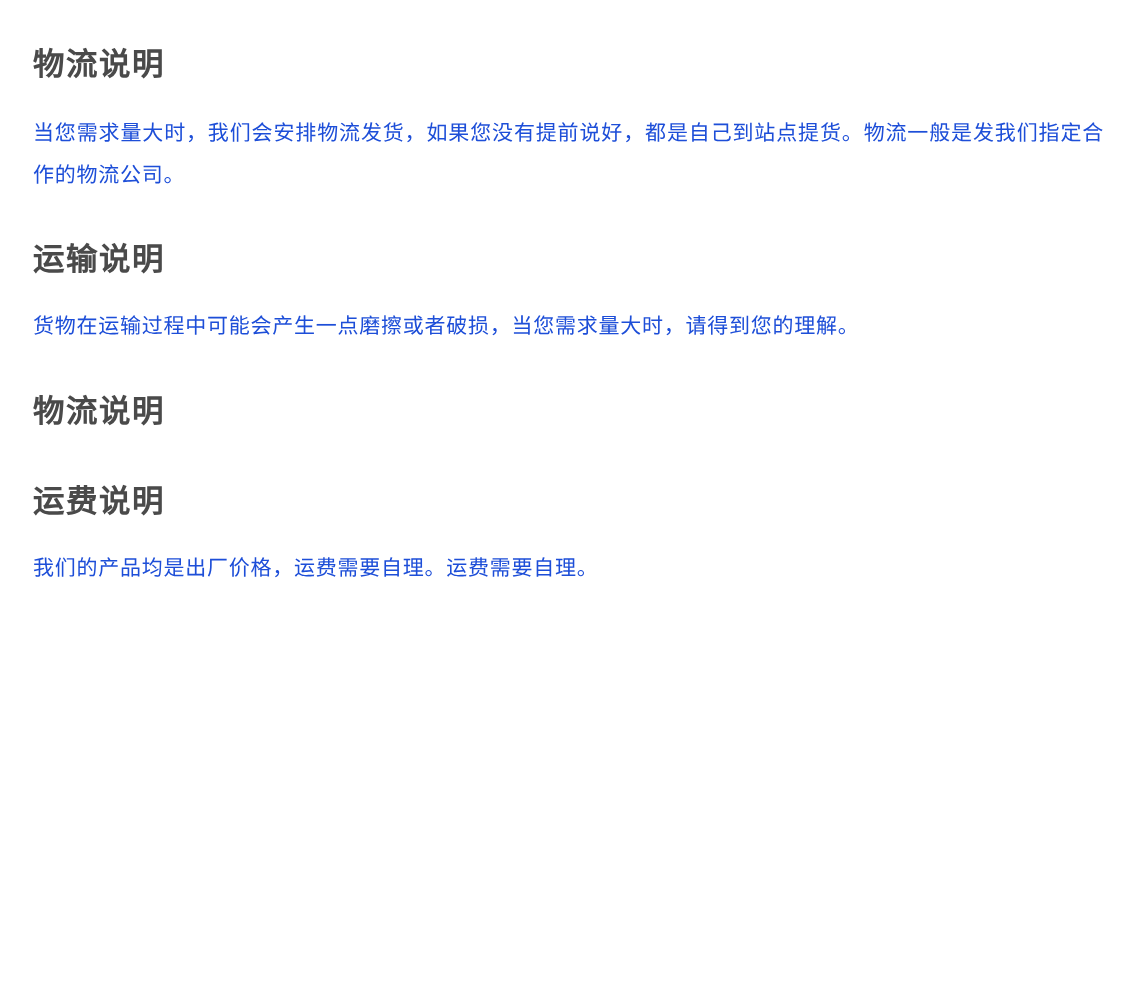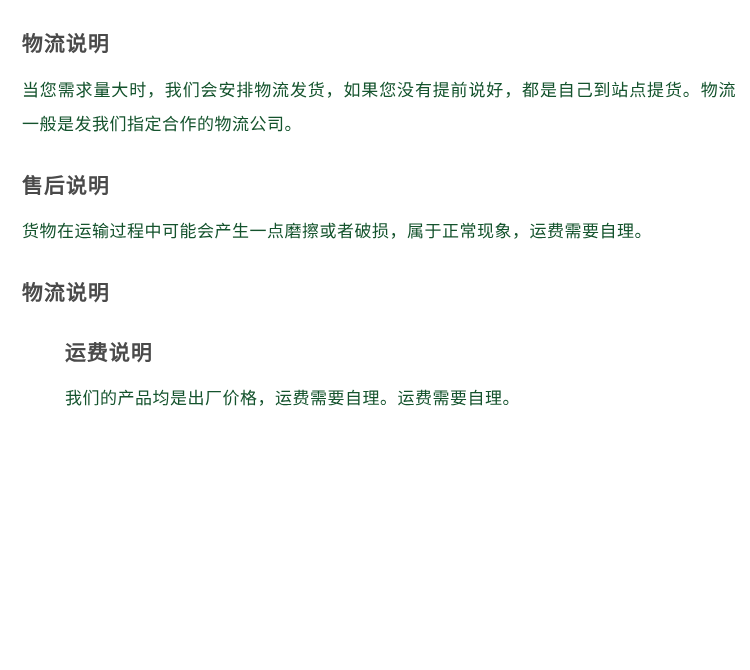--- a/index.html
+++ b/index.html
@@ -26,46 +26,46 @@
   }
   .section-title {
     font-size: 21px;
     font-weight: bold;
     color: #4a4a4a;
     letter-spacing: 1px;
     line-height: 1.5;
     margin: 0 0 14px 0;
   }
   .section-body {
-    font-size: 17px;
-    color: #14532d;
+    font-size: 14px;
+    color: #1d4ed8;
     line-height: 2.0;
     letter-spacing: 0.5px;
     margin: 0;
     text-align: justify;
   }
   .sec-logistics   { margin-top: 10px; }
   .sec-transport   { margin-top: 28px; }
   .sec-product     { margin-top: 28px; }
   .sec-aftersales  { margin-top: 28px; }
-  .sec-freight     { margin-top: 28px; margin-left: 43px; }
+  .sec-freight     { margin-top: 28px; }
 </style>
 </head>
 <body>
 
 <div class="page">
 
   <section class="section sec-logistics">
     <h2 class="section-title">物流说明</h2>
     <p class="section-body">当您需求量大时，我们会安排物流发货，如果您没有提前说好，都是自己到站点提货。物流一般是发我们指定合作的物流公司。</p>
   </section>
 
   <section class="section sec-transport">
-    <h2 class="section-title">售后说明</h2>
-    <p class="section-body">货物在运输过程中可能会产生一点磨擦或者破损，属于正常现象，运费需要自理。</p>
+    <h2 class="section-title">运输说明</h2>
+    <p class="section-body">货物在运输过程中可能会产生一点磨擦或者破损，当您需求量大时，请得到您的理解。</p>
   </section>
 
   <section class="section sec-product">
     <h2 class="section-title">物流说明</h2>
   </section>
 
 
   <section class="section sec-freight">
     <h2 class="section-title">运费说明</h2>
     <p class="section-body">我们的产品均是出厂价格，运费需要自理。运费需要自理。</p>

